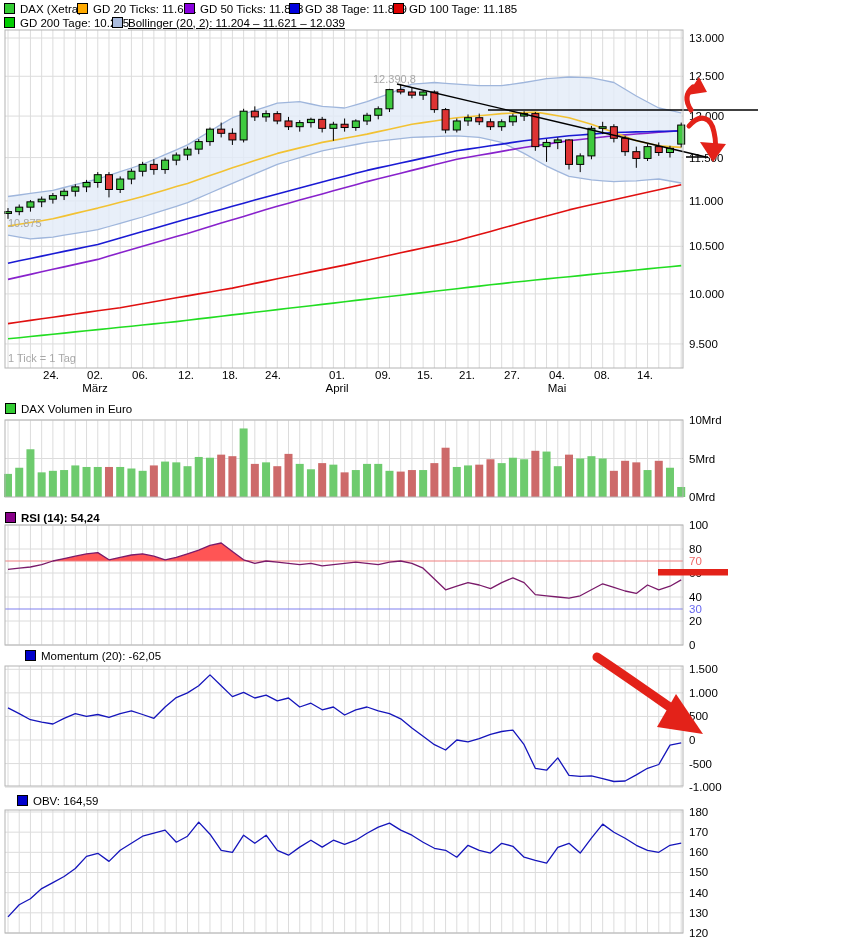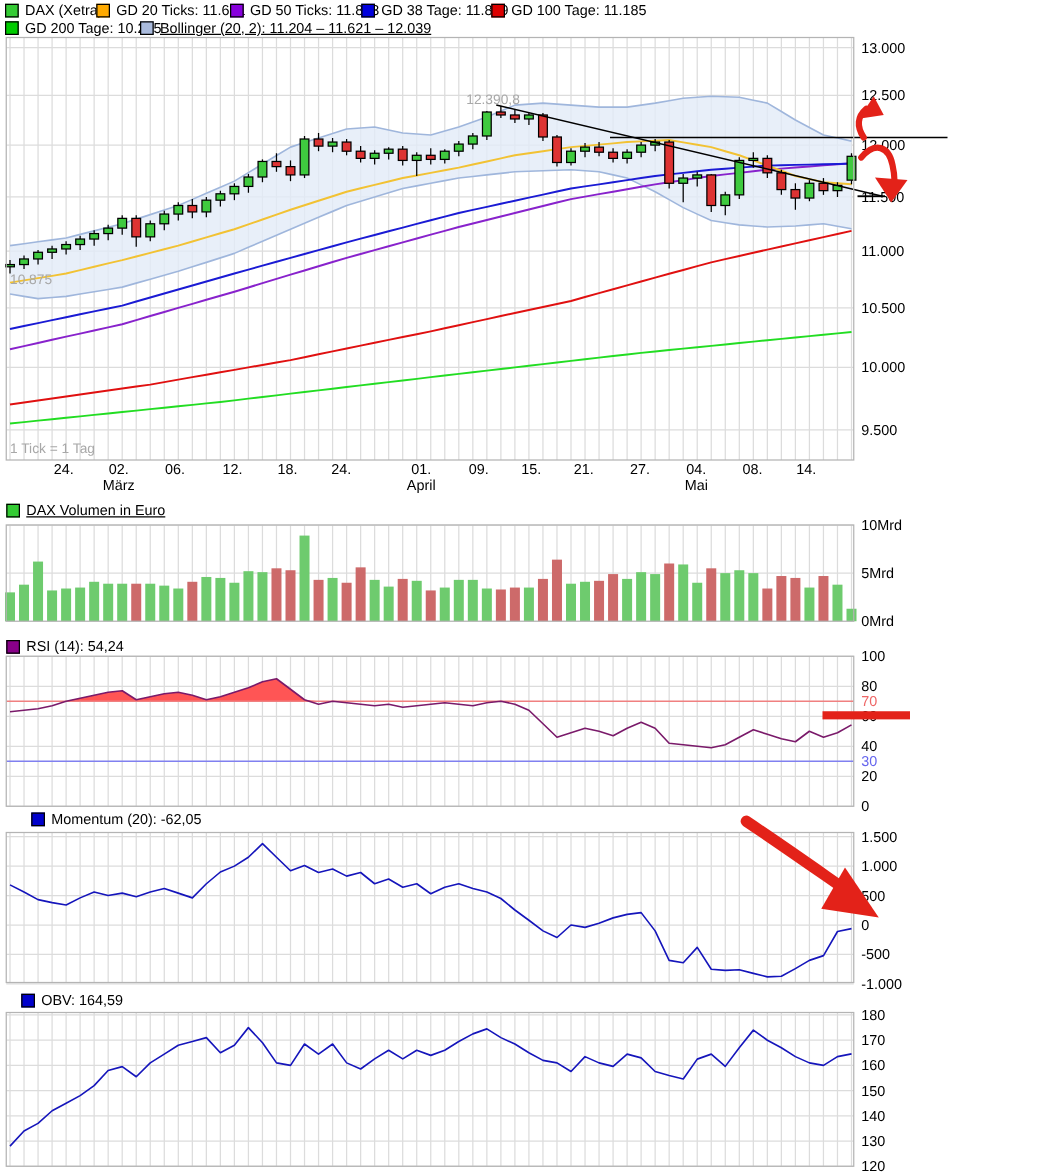--- a/index.html
+++ b/index.html
@@ -37,27 +37,27 @@
       <div class="legend-item" style="left: 4px; top: 16px;">
         <span class="sq" style="background: rgb(0, 204, 0);"></span>
         <span>GD 200 Tage: 10.295</span>
       </div>
       <div class="legend-item" style="left: 112px; top: 16px; text-decoration: underline;">
         <span class="sq" style="background: rgb(170, 187, 221);"></span>
         <span>Bollinger (20, 2): 11.204 – 11.621 – 12.039</span>
       </div>
     </div>
 <div id="legend-volume">
-      <div class="legend-item" style="left: 5px; top: 402px; text-decoration: underline;">
+      <div class="legend-item" style="left: 5px; top: 402px;">
         <span class="sq" style="background: rgb(51, 204, 51);"></span>
         <span>DAX Volumen in Euro</span>
       </div>
     </div>
 <div id="legend-rsi">
-      <div class="legend-item" style="left: 5px; top: 511px;">
+      <div class="legend-item" style="left: 5px; top: 511px; font-weight: bold;">
         <span class="sq" style="background: rgb(136, 0, 136);"></span>
         <span>RSI (14): 54,24</span>
       </div>
     </div>
 <div id="legend-momentum">
       <div class="legend-item" style="left: 5px; top: 649px; padding-left: 20px;">
         <span class="sq" style="background: rgb(0, 0, 204);"></span>
         <span>Momentum (20): -62,05</span>
       </div>
     </div>

